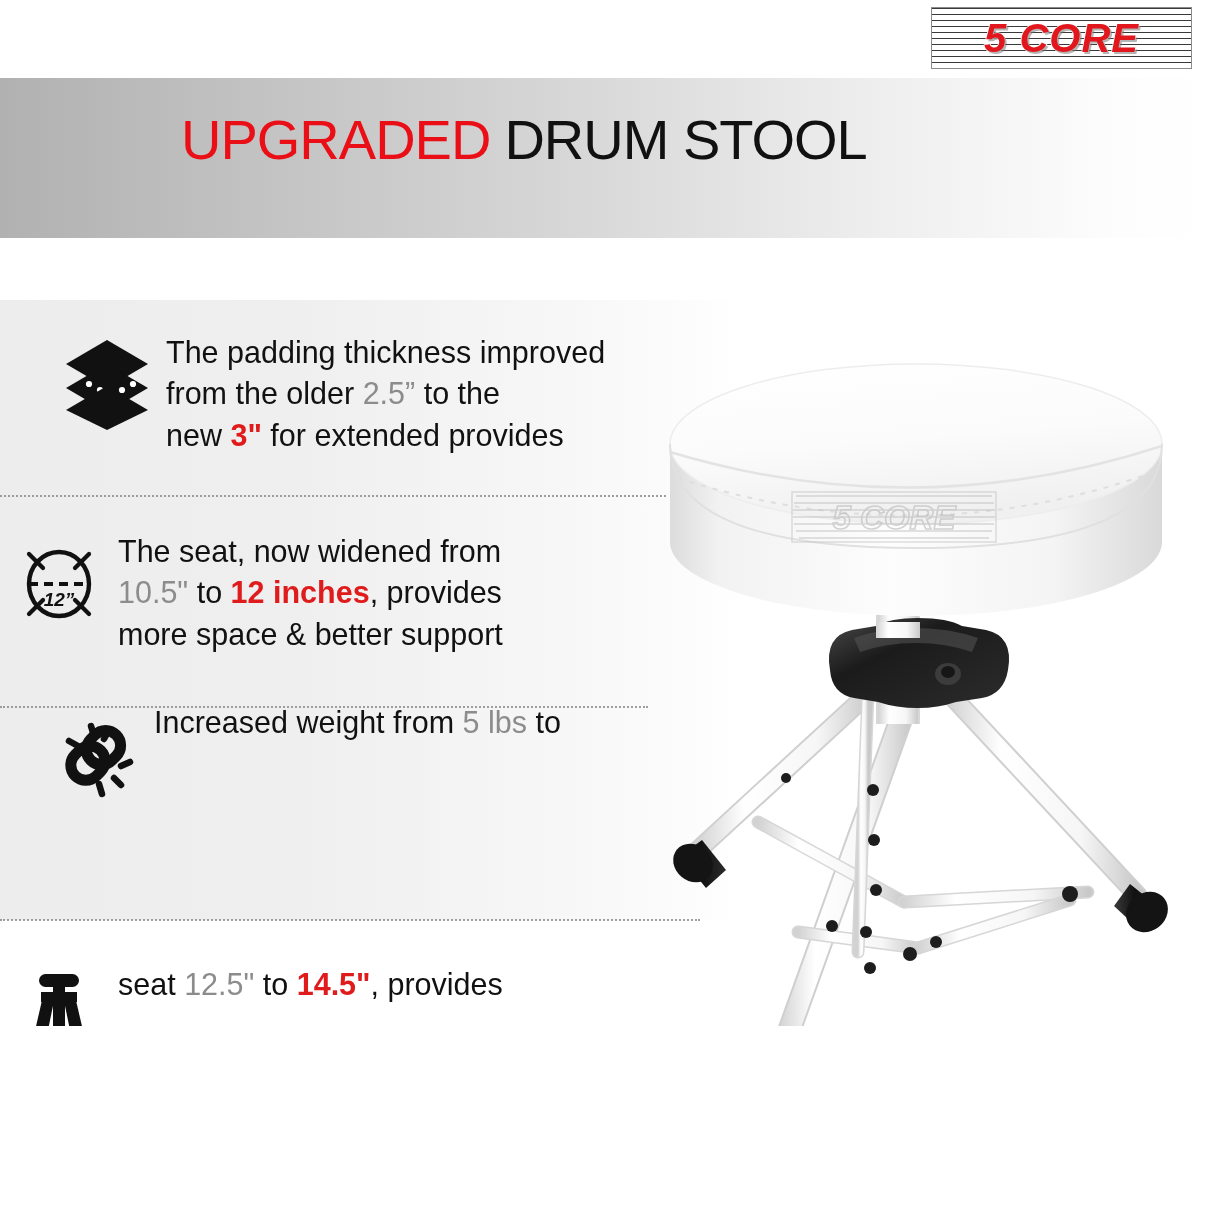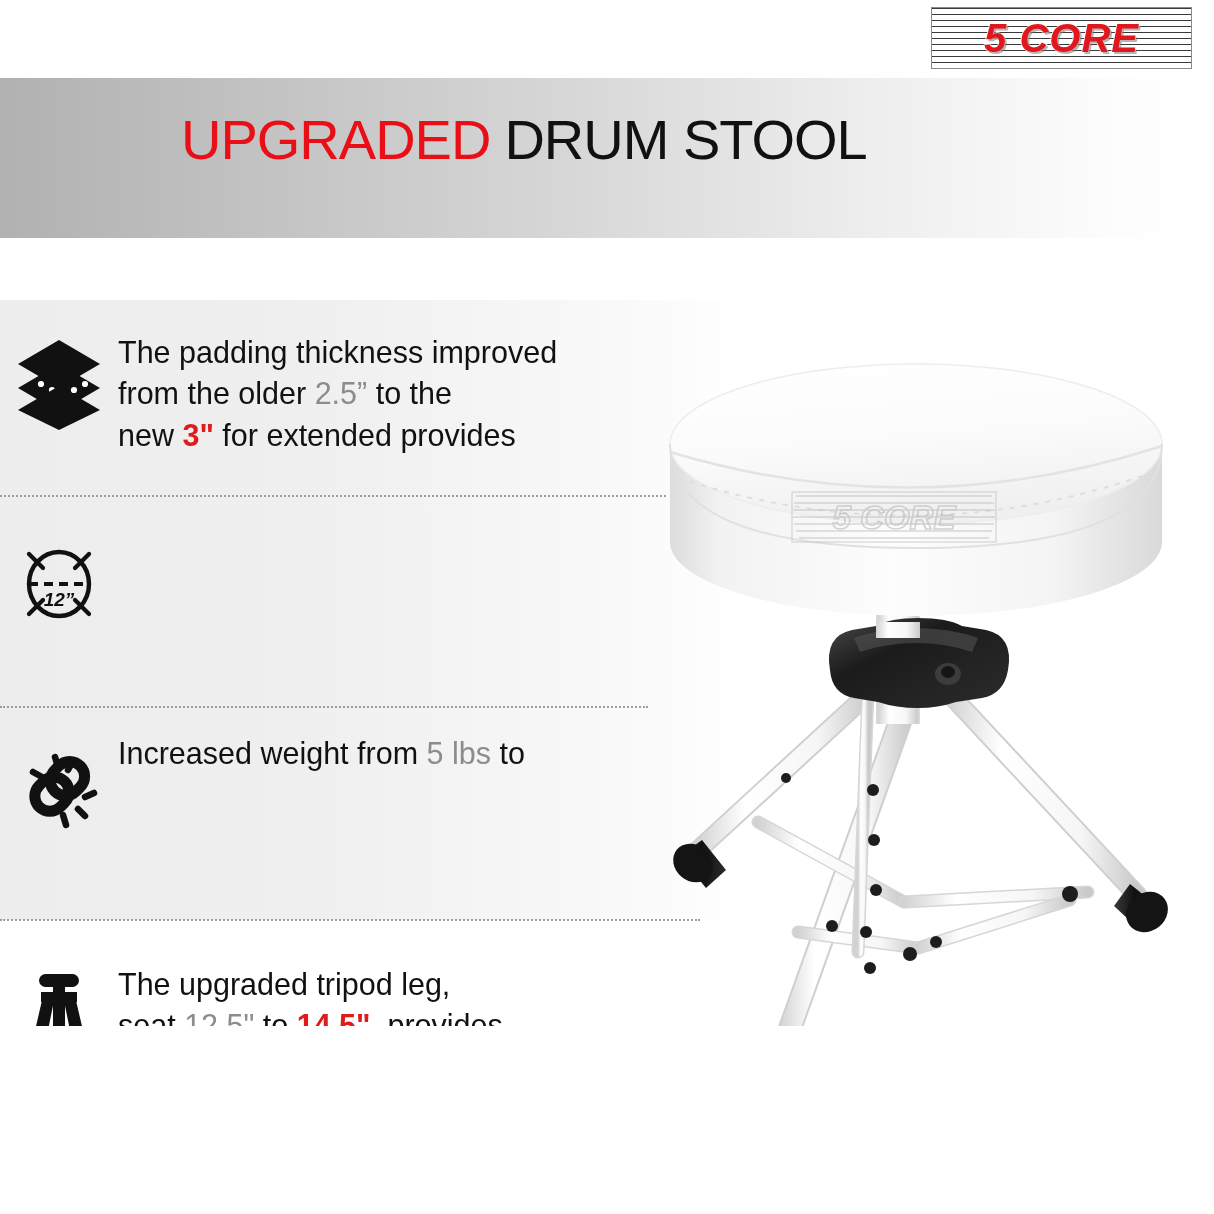--- a/index.html
+++ b/index.html
@@ -69,23 +69,23 @@
     align-items:flex-end; justify-content:center;
     padding-top:6px;
   }
   .feature .text-cell{
     font-size:30.5px; line-height:1.36; color:#111;
     font-weight:500;
   }
   .feature .text-cell .hl-old{color:#8c8c8c;font-weight:normal;}
   .feature .text-cell .hl-new{color:#e01b1b;font-weight:bold;}
 
-  #feature-0{top:332px;}
+  #feature-0{top:332px;margin-left:48px;}
   #feature-1{top:531px;}
-  #feature-2{top:733px;}
+  #feature-2{top:702px;margin-left:36px;}
   #feature-3{top:964px;}
 
   
   .divider{
     position:absolute; height:0; left:0;
     border-top:2px dotted #8f8f8f;
     opacity:.85;
   }
   #divider-0{top:495px; width:666px;}
   #divider-1{top:706px; width:648px;}
@@ -145,20 +145,25 @@
           <line x1="17" y1="17" x2="31" y2="31"></line>
           <line x1="77" y1="17" x2="63" y2="31"></line>
           <line x1="17" y1="77" x2="31" y2="63"></line>
           <line x1="77" y1="77" x2="63" y2="63"></line>
         </g>
         <ellipse cx="47" cy="47" rx="30" ry="32" fill="none" stroke="#111" stroke-width="4.4"></ellipse>
         <line x1="17" y1="47" x2="77" y2="47" stroke="#111" stroke-width="4" stroke-dasharray="9 6" stroke-linecap="butt"></line>
         <text x="47" y="69" text-anchor="middle" font-family="Liberation Sans, sans-serif" font-size="19" font-weight="bold" font-style="italic" fill="#111">12”</text>
       </svg>
     </div>
+    <div class="text-cell">
+        <div><span>The seat, now widened from</span></div>
+        <div><span class="hl-old">10.5"</span><span> to </span><span class="hl-new">12 inches</span><span>, provides</span></div>
+        <div><span>more space &amp; better support</span></div>
+      </div>
   </div>
 
   <div class="feature" id="feature-2">
     <div class="icon-cell">
       <svg width="96" height="96" viewBox="0 0 96 96" aria-hidden="true">
         <g transform="rotate(-45 48 48)">
           <rect x="20" y="33" width="36" height="30" rx="15" ry="15" fill="none" stroke="#111" stroke-width="11"></rect>
           <rect x="42" y="33" width="36" height="30" rx="15" ry="15" fill="none" stroke="#111" stroke-width="11"></rect>
         </g>
         <g stroke="#111" stroke-width="6.5" stroke-linecap="round">
@@ -180,21 +185,20 @@
     <div class="icon-cell">
       <svg width="84" height="108" viewBox="0 0 84 108" aria-hidden="true">
         <rect x="22" y="4" width="40" height="13" rx="6.5" fill="#111"></rect>
         <rect x="36" y="15" width="12" height="88" fill="#111"></rect>
         <polygon points="26,26 38,26 22,104 8,104" fill="#111"></polygon>
         <polygon points="46,26 58,26 76,104 62,104" fill="#111"></polygon>
         <rect x="24" y="22" width="36" height="10" fill="#111"></rect>
       </svg>
     </div>
     <div class="text-cell">
-        <div><span>The upgraded tripod leg,</span></div>
         <div><span>seat </span><span class="hl-old">12.5"</span><span> to </span><span class="hl-new">14.5"</span><span>, provides</span></div>
       </div>
   </div>
 
   <div class="product">
     <svg viewBox="0 0 596 910" aria-hidden="true">
       <defs>
         <linearGradient id="seatTop" x1="0" y1="0" x2="0.25" y2="1">
           <stop offset="0%" stop-color="#ffffff"></stop>
           <stop offset="55%" stop-color="#fbfbfb"></stop>

